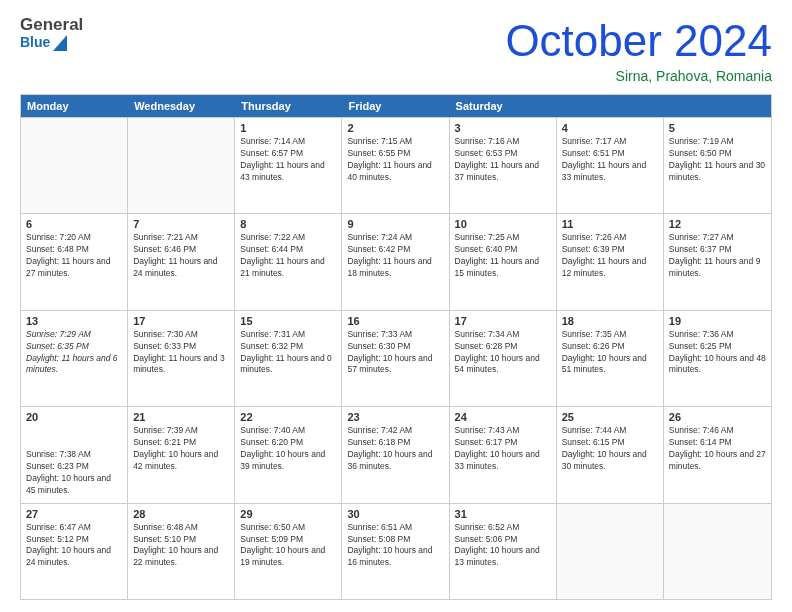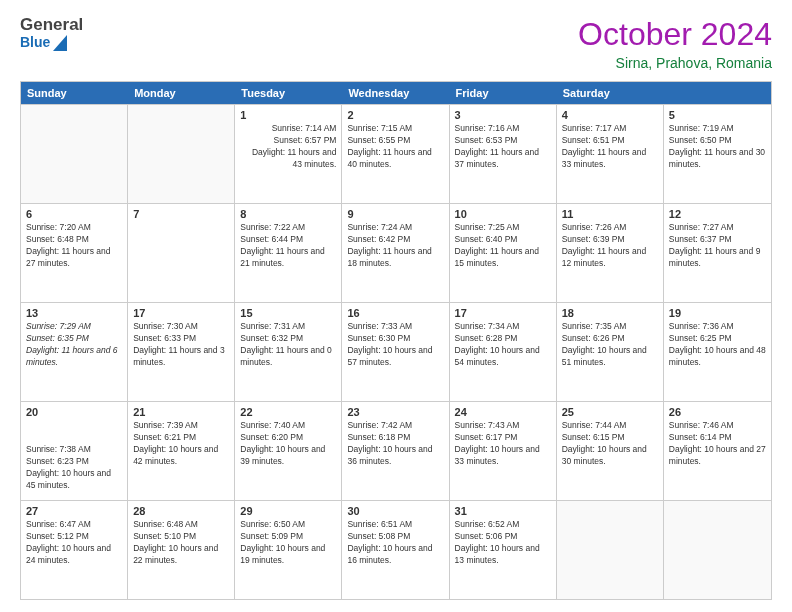--- a/index.html
+++ b/index.html
@@ -29,23 +29,23 @@
     }
     .logo-text {
       display: flex;
       flex-direction: column;
       line-height: 1;
     }
     .title-section {
       text-align: right;
     }
     .month-title {
-      font-size: 32px;
+      font-size: 44px;
       font-weight: normal;
-      color: #a21caf;
+      color: #1d4ed8;
     }
     .location {
       font-size: 14px;
       color: #15803d;
       margin-top: 2px;
     }
     .calendar {
       flex: 1;
       display: flex;
       flex-direction: column;
@@ -117,34 +117,33 @@
       </div>
     </div>
     <div class="title-section">
       <div class="month-title">October 2024</div>
       <div class="location">Sirna, Prahova, Romania</div>
     </div>
   </div>
 
   <div class="calendar">
     <div class="cal-header">
-    <div class="cal-header-cell">Sunday</div>
         <div class="cal-header-cell">Monday</div>
-        <div class="cal-header-cell">Tuesday</div>
         <div class="cal-header-cell">Wednesday</div>
+        <div class="cal-header-cell">Thursday</div>
         <div class="cal-header-cell">Friday</div>
         <div class="cal-header-cell">Saturday</div>
       </div>
     <div class="cal-body">
     <div class="cal-row">
           <div class="cal-cell empty"></div>
           <div class="cal-cell empty"></div>
           <div class="cal-cell">
             <div class="cell-day">1</div>
-            <div class="cell-info" style="white-space: pre-line; text-align: right;">Sunrise: 7:14 AM
+            <div class="cell-info" style="white-space: pre-line;">Sunrise: 7:14 AM
 Sunset: 6:57 PM
 Daylight: 11 hours and 43 minutes.</div>
           </div>
           <div class="cal-cell">
             <div class="cell-day">2</div>
             <div class="cell-info" style="white-space: pre-line;">Sunrise: 7:15 AM
 Sunset: 6:55 PM
 Daylight: 11 hours and 40 minutes.</div>
           </div>
           <div class="cal-cell">
@@ -168,20 +167,23 @@
         </div>
         <div class="cal-row">
           <div class="cal-cell">
             <div class="cell-day">6</div>
             <div class="cell-info" style="white-space: pre-line;">Sunrise: 7:20 AM
 Sunset: 6:48 PM
 Daylight: 11 hours and 27 minutes.</div>
           </div>
           <div class="cal-cell">
             <div class="cell-day">7</div>
+            <div class="cell-info" style="white-space: pre-line;">Sunrise: 7:21 AM
+Sunset: 6:46 PM
+Daylight: 11 hours and 24 minutes.</div>
           </div>
           <div class="cal-cell">
             <div class="cell-day">8</div>
             <div class="cell-info" style="white-space: pre-line;">Sunrise: 7:22 AM
 Sunset: 6:44 PM
 Daylight: 11 hours and 21 minutes.</div>
           </div>
           <div class="cal-cell">
             <div class="cell-day">9</div>
             <div class="cell-info" style="white-space: pre-line;">Sunrise: 7:24 AM

